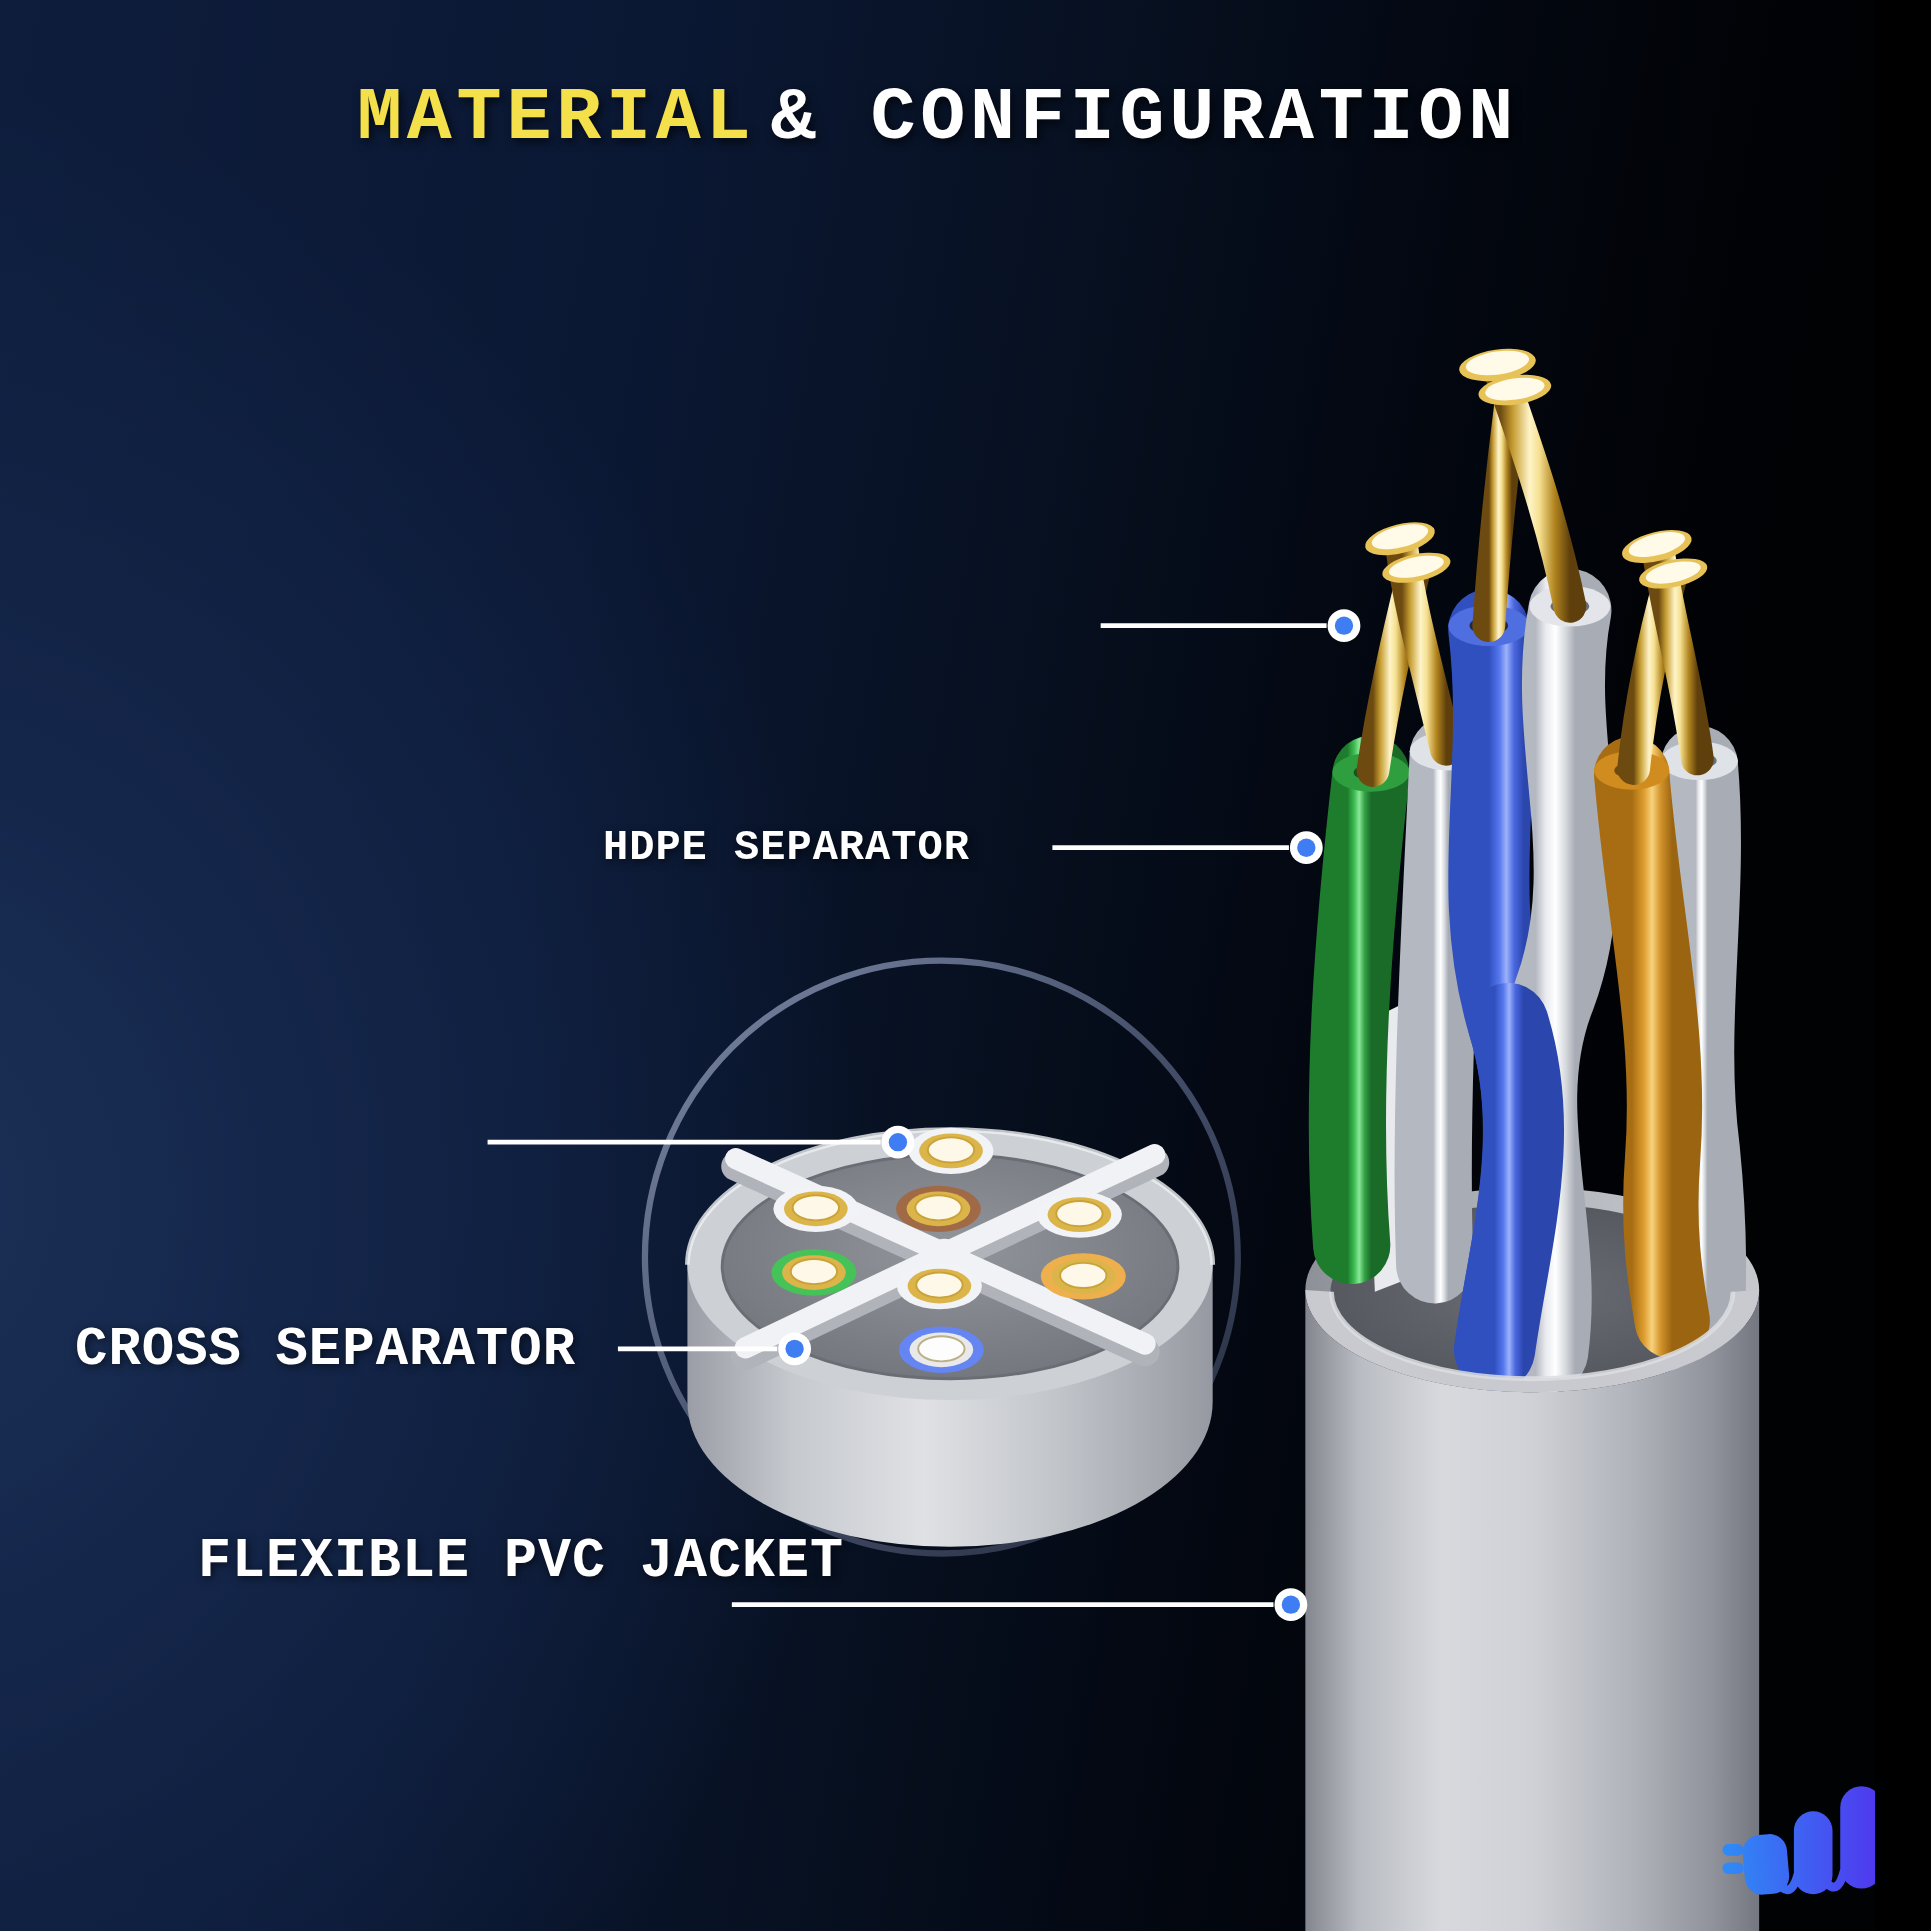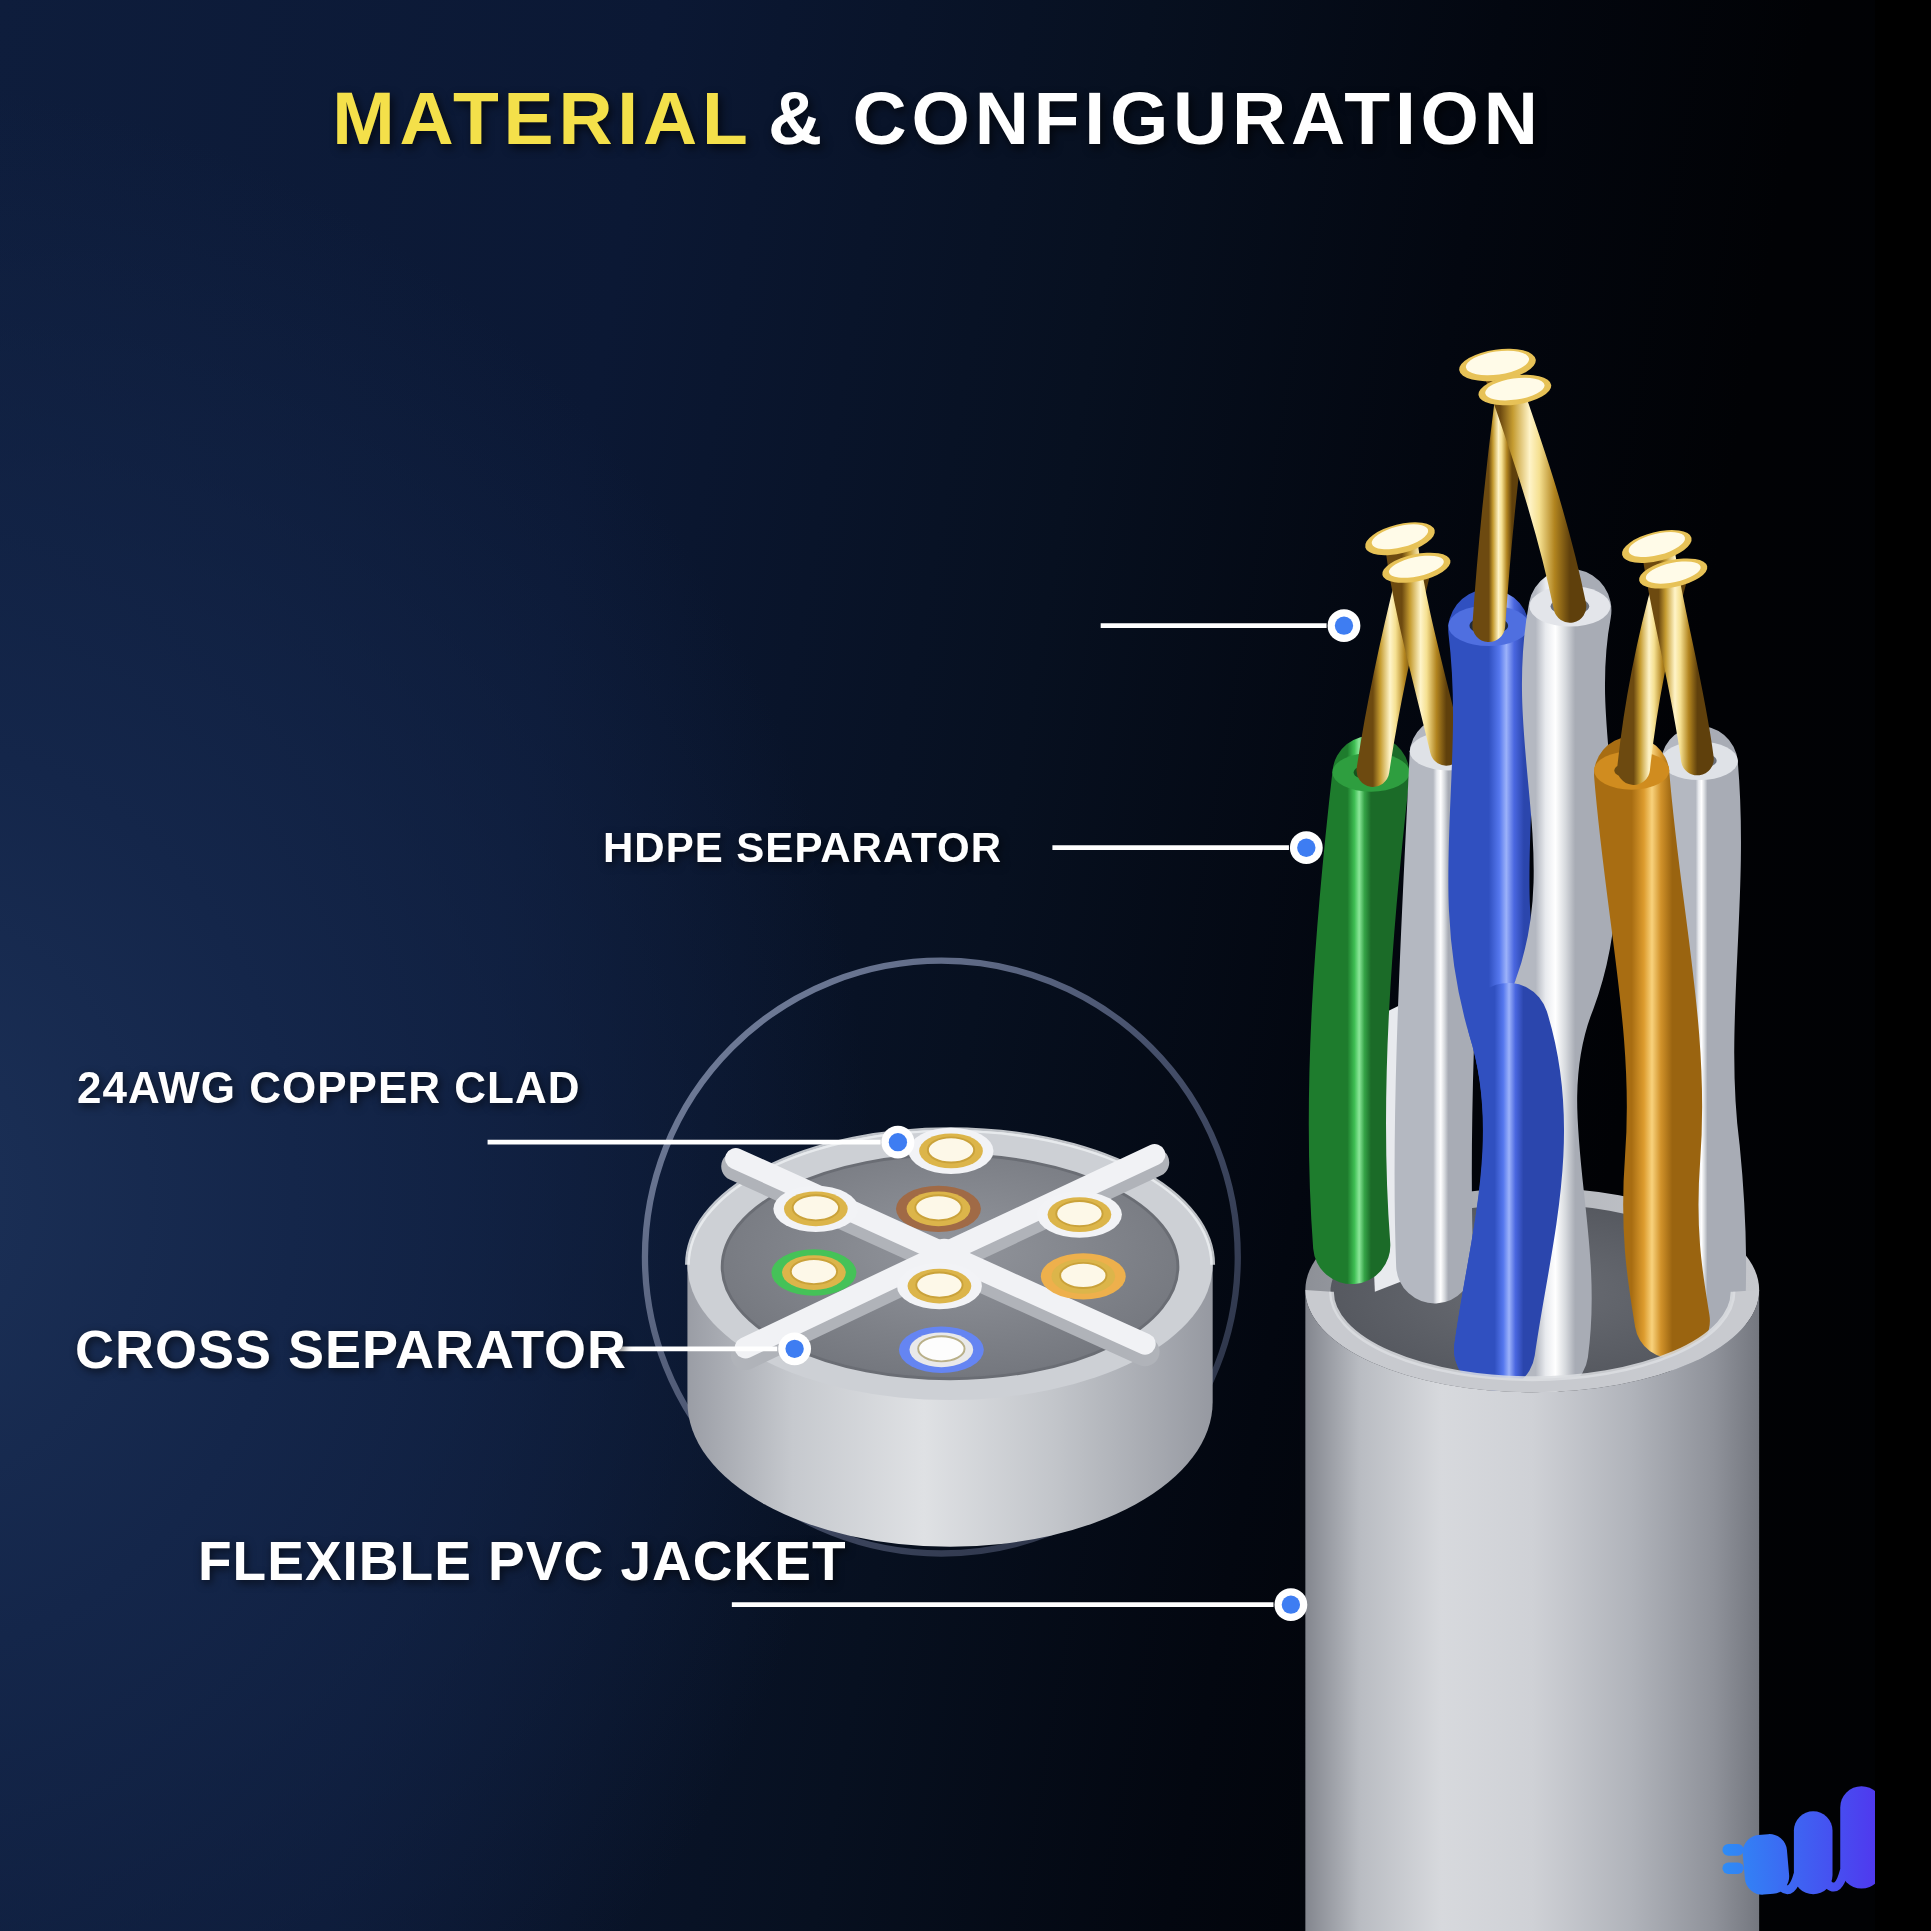--- a/index.html
+++ b/index.html
@@ -1,18 +1,18 @@
 <!DOCTYPE html>
 <html><head>
 <meta charset="utf-8">
 <style>
   html,body{margin:0;padding:0;background:#000;}
   .page{
     position:relative;width:1875px;height:1931px;overflow:hidden;
-    font-family:Liberation Sans, sans-serif;
+    font-family:Liberation Mono, monospace;
     background:
       radial-gradient(1448px 1641px at -6% 62%, #1c3158 0%, #14264a 28%, rgba(8,14,30,0) 68%),
       linear-gradient(100deg, #0e1d3c 0%, #0b1834 30%, #071020 52%, #030710 68%, #010205 82%, #010204 100%);
   }
   .art{position:absolute;left:0;top:0;width:1931px;height:1931px;}
   .title{
     position:absolute;top:81px;left:0;width:100%;text-align:center;
     font-size:75px;font-weight:bold;letter-spacing:4.8px;line-height:1.0;
     color:#ffffff;white-space:nowrap;
     text-shadow:2.9px 3.9px 9.7px rgba(0,0,0,.65);
@@ -297,21 +297,20 @@
   </svg>
 
   <div class="title">
     <span class="hl">MATERIAL</span><span class="rest">&amp; CONFIGURATION</span>
   </div>
 
 
   <div class="label" style="left:603px; top:848px;">HDPE SEPARATOR</div>
 
   <div class="label two-line" style="left:77px; top:1058px;">
-    <div>24AWG COPPER CLAD</div>
   </div>
 
   <div class="label" style="left:75px; top:1349px; font-size:54px;">CROSS SEPARATOR</div>
 
   <div class="label" style="left:198px; top:1561px; font-size:55px;">FLEXIBLE PVC JACKET</div>
 
 </div>
 
 
 </body></html>

